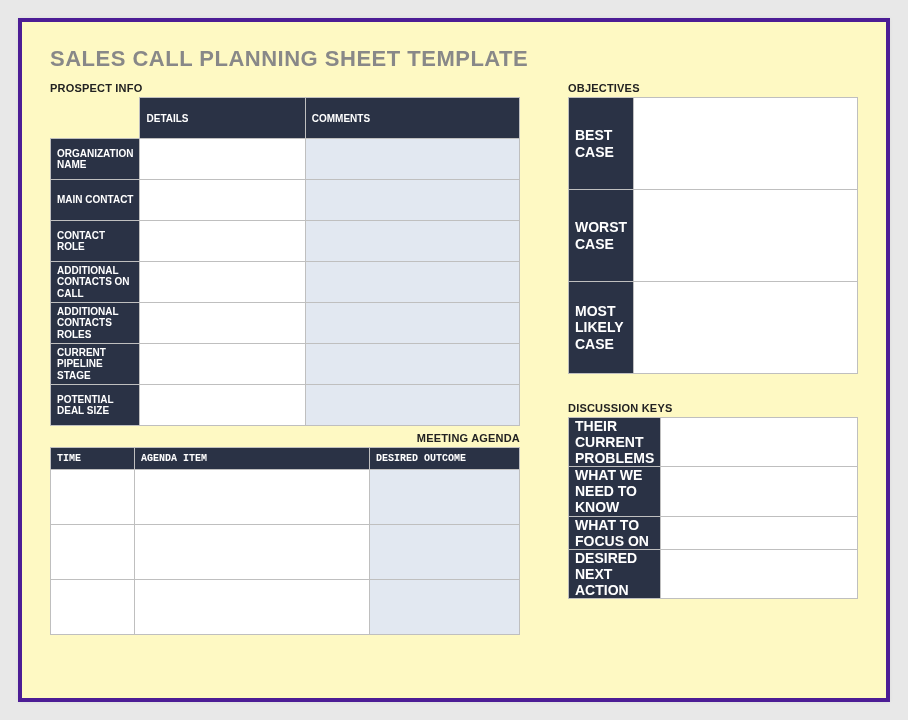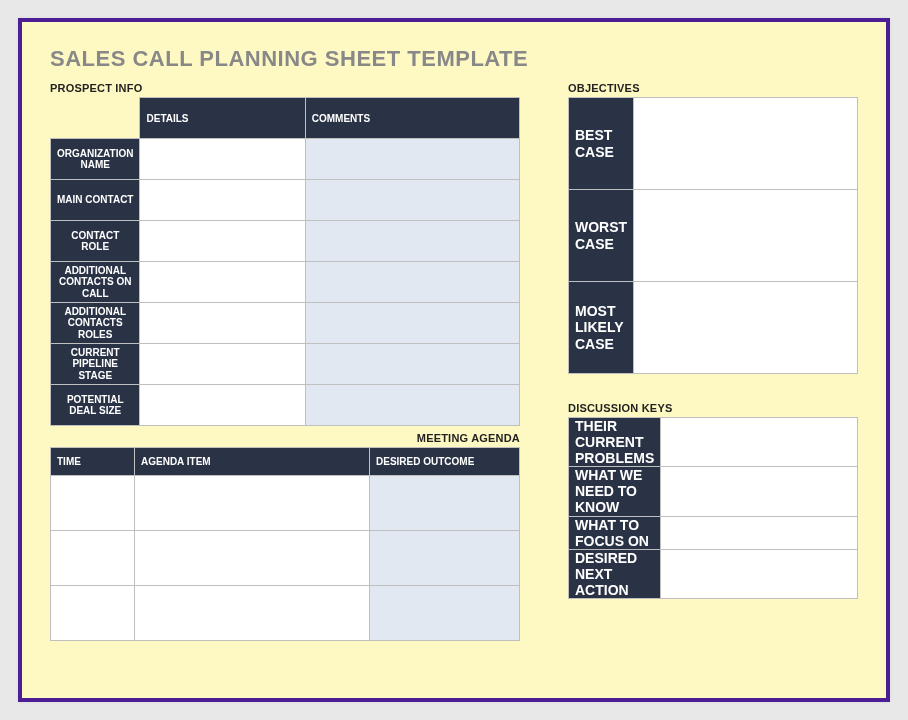--- a/index.html
+++ b/index.html
@@ -51,41 +51,41 @@
   }
   .hdr-dark {
     background: #2a3245;
     height: 22px;
     text-align: left;
   }
   .row-label {
     background: #2a3245;
     width: 62px;
     line-height: 1.15;
-    text-align: center;
+    text-align: left;
   }
   .row-label-sm {
     background: #2a3245;
     width: 56px;
     line-height: 1.15;
     text-align: left;
     font-size: 14px;
   }
   .cell-white {
     background: #fff;
     color: #333;
     font-weight: 400;
   }
   .cell-blue {
     background: #e2e8f1;
     color: #333;
     font-weight: 400;
   }
   .prospect-table td { height: 41px; }
-  .agenda-table .hdr-dark { height: 28px; }
+  .agenda-table .hdr-dark { height: 22px; font-family: Liberation Mono, monospace; }
   .agenda-table .body-row td { height: 55px; }
   .obj-table td { height: 92px; }
   .disc-table td { height: 33px; }
 </style>
 </head>
 <body>
 
 <div class="page">
 
   <div class="title">SALES CALL PLANNING SHEET TEMPLATE</div>

